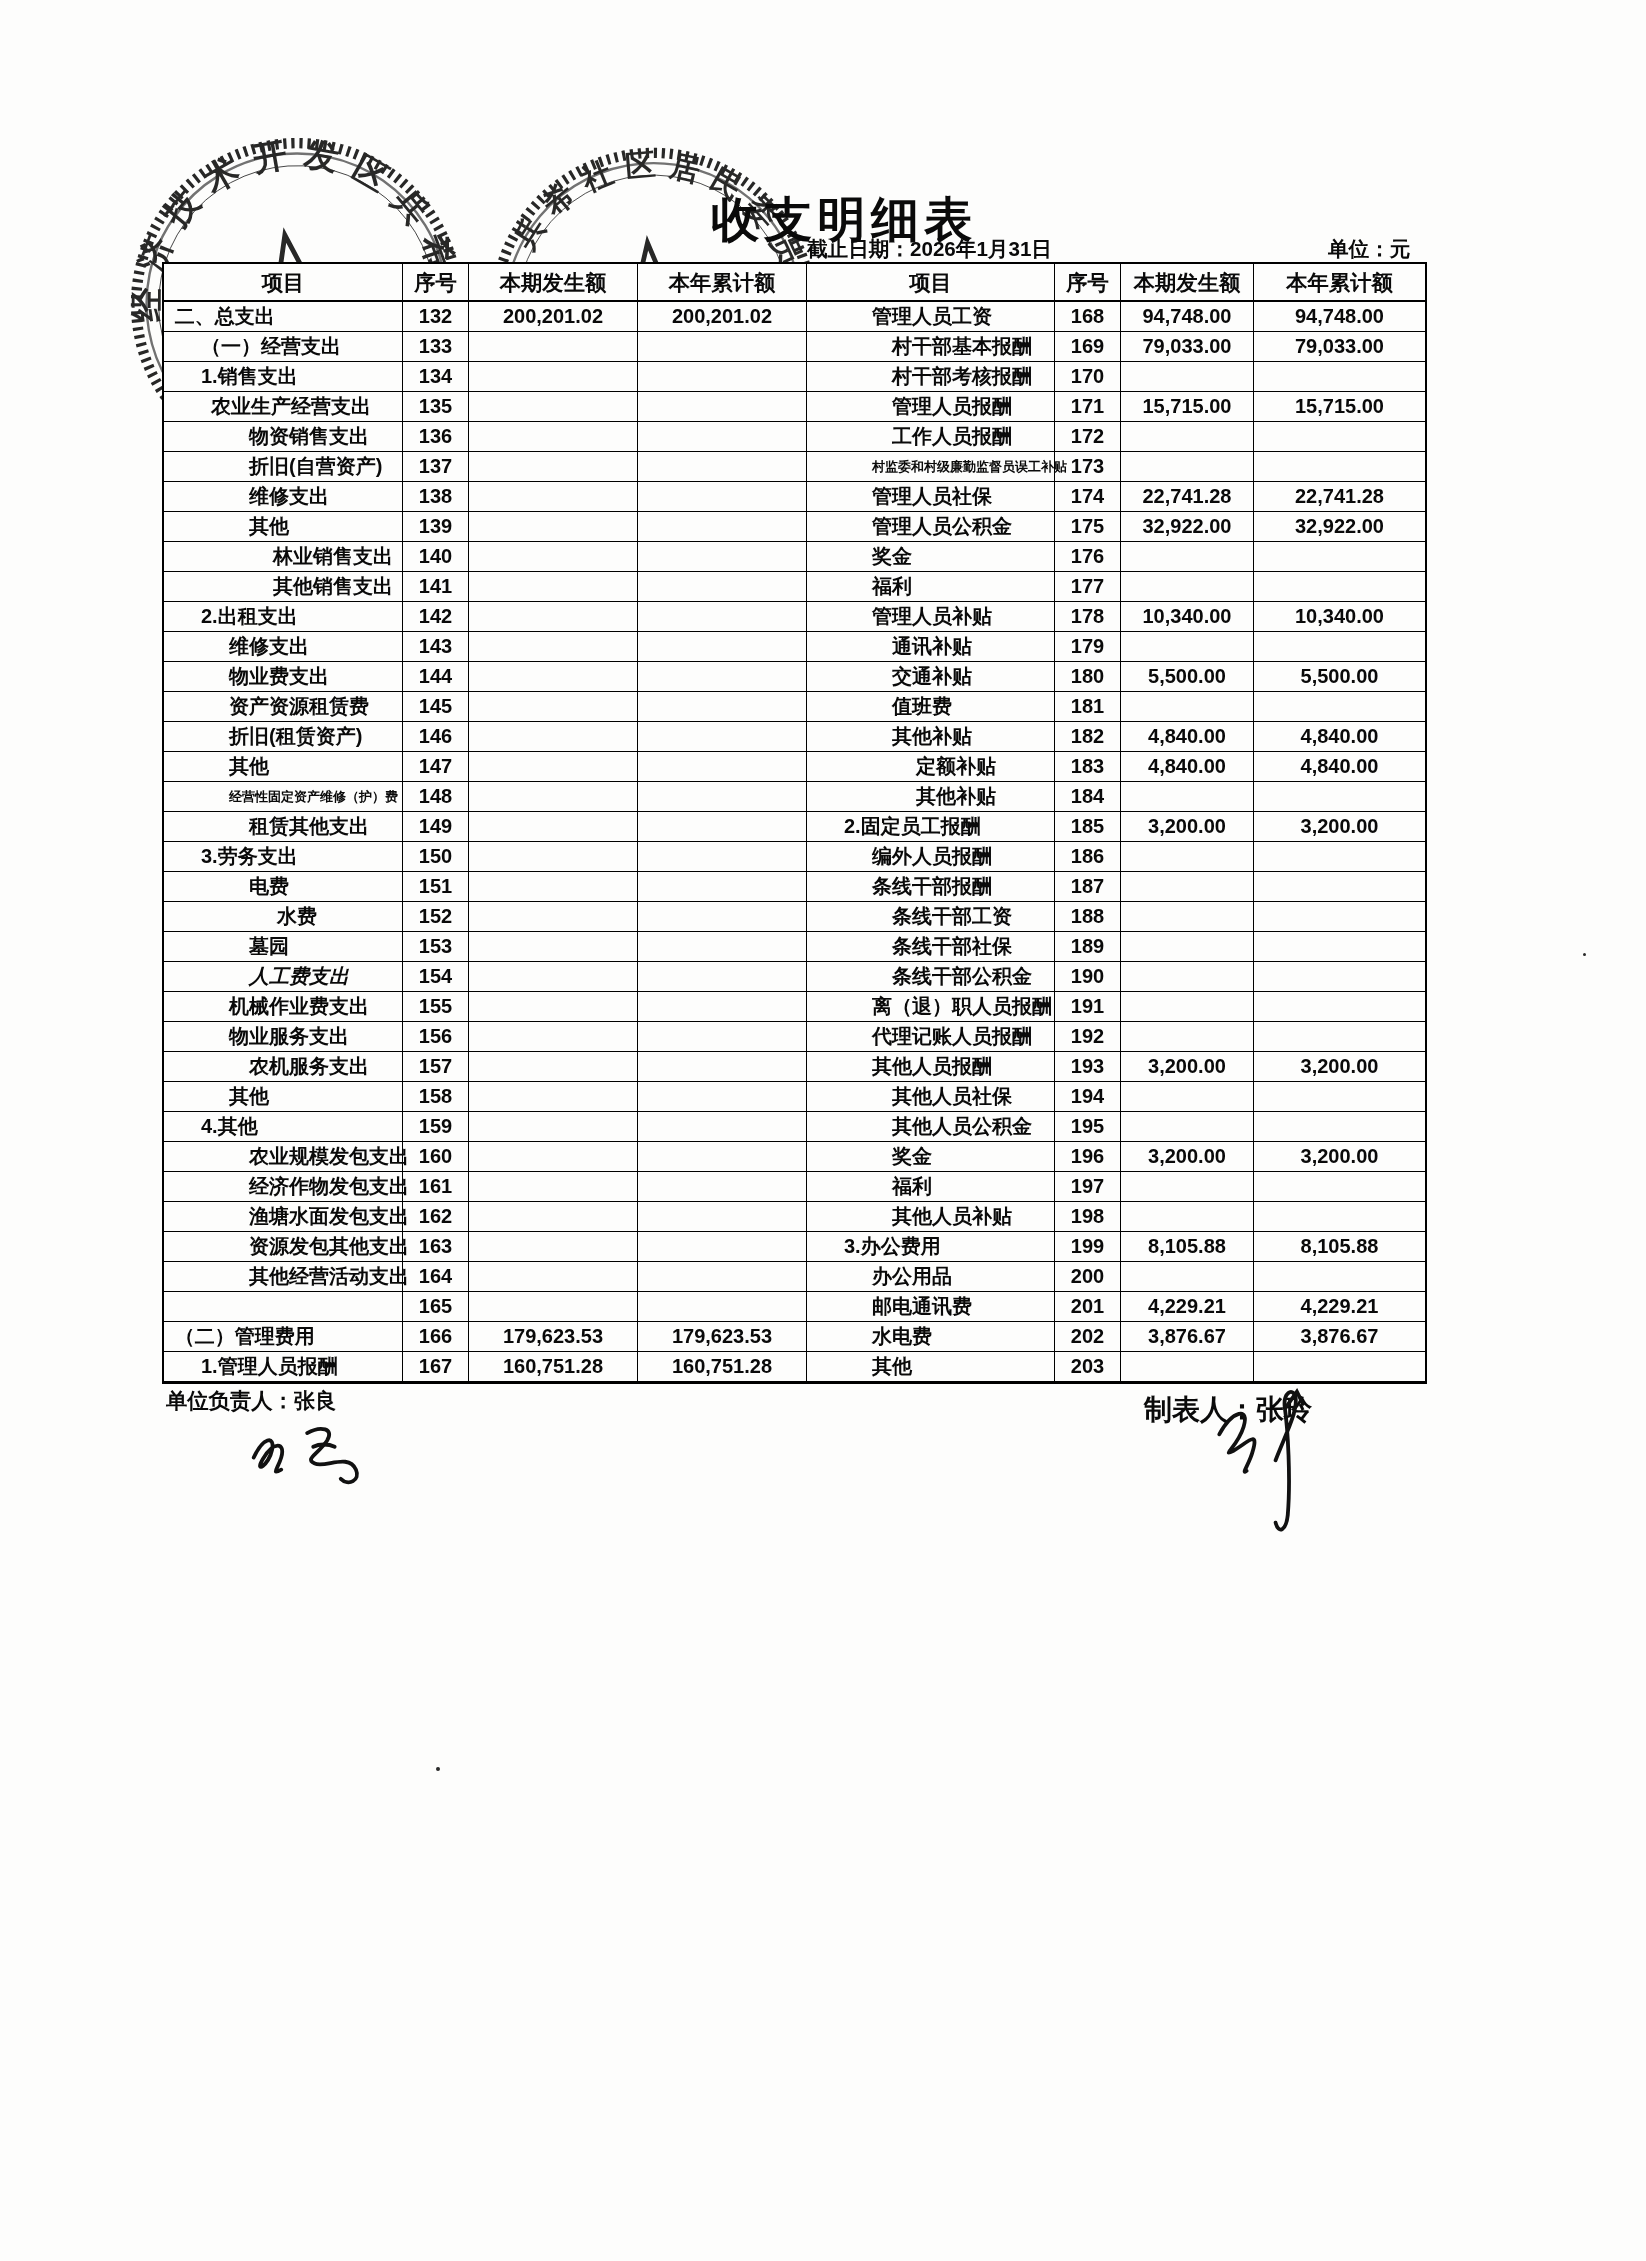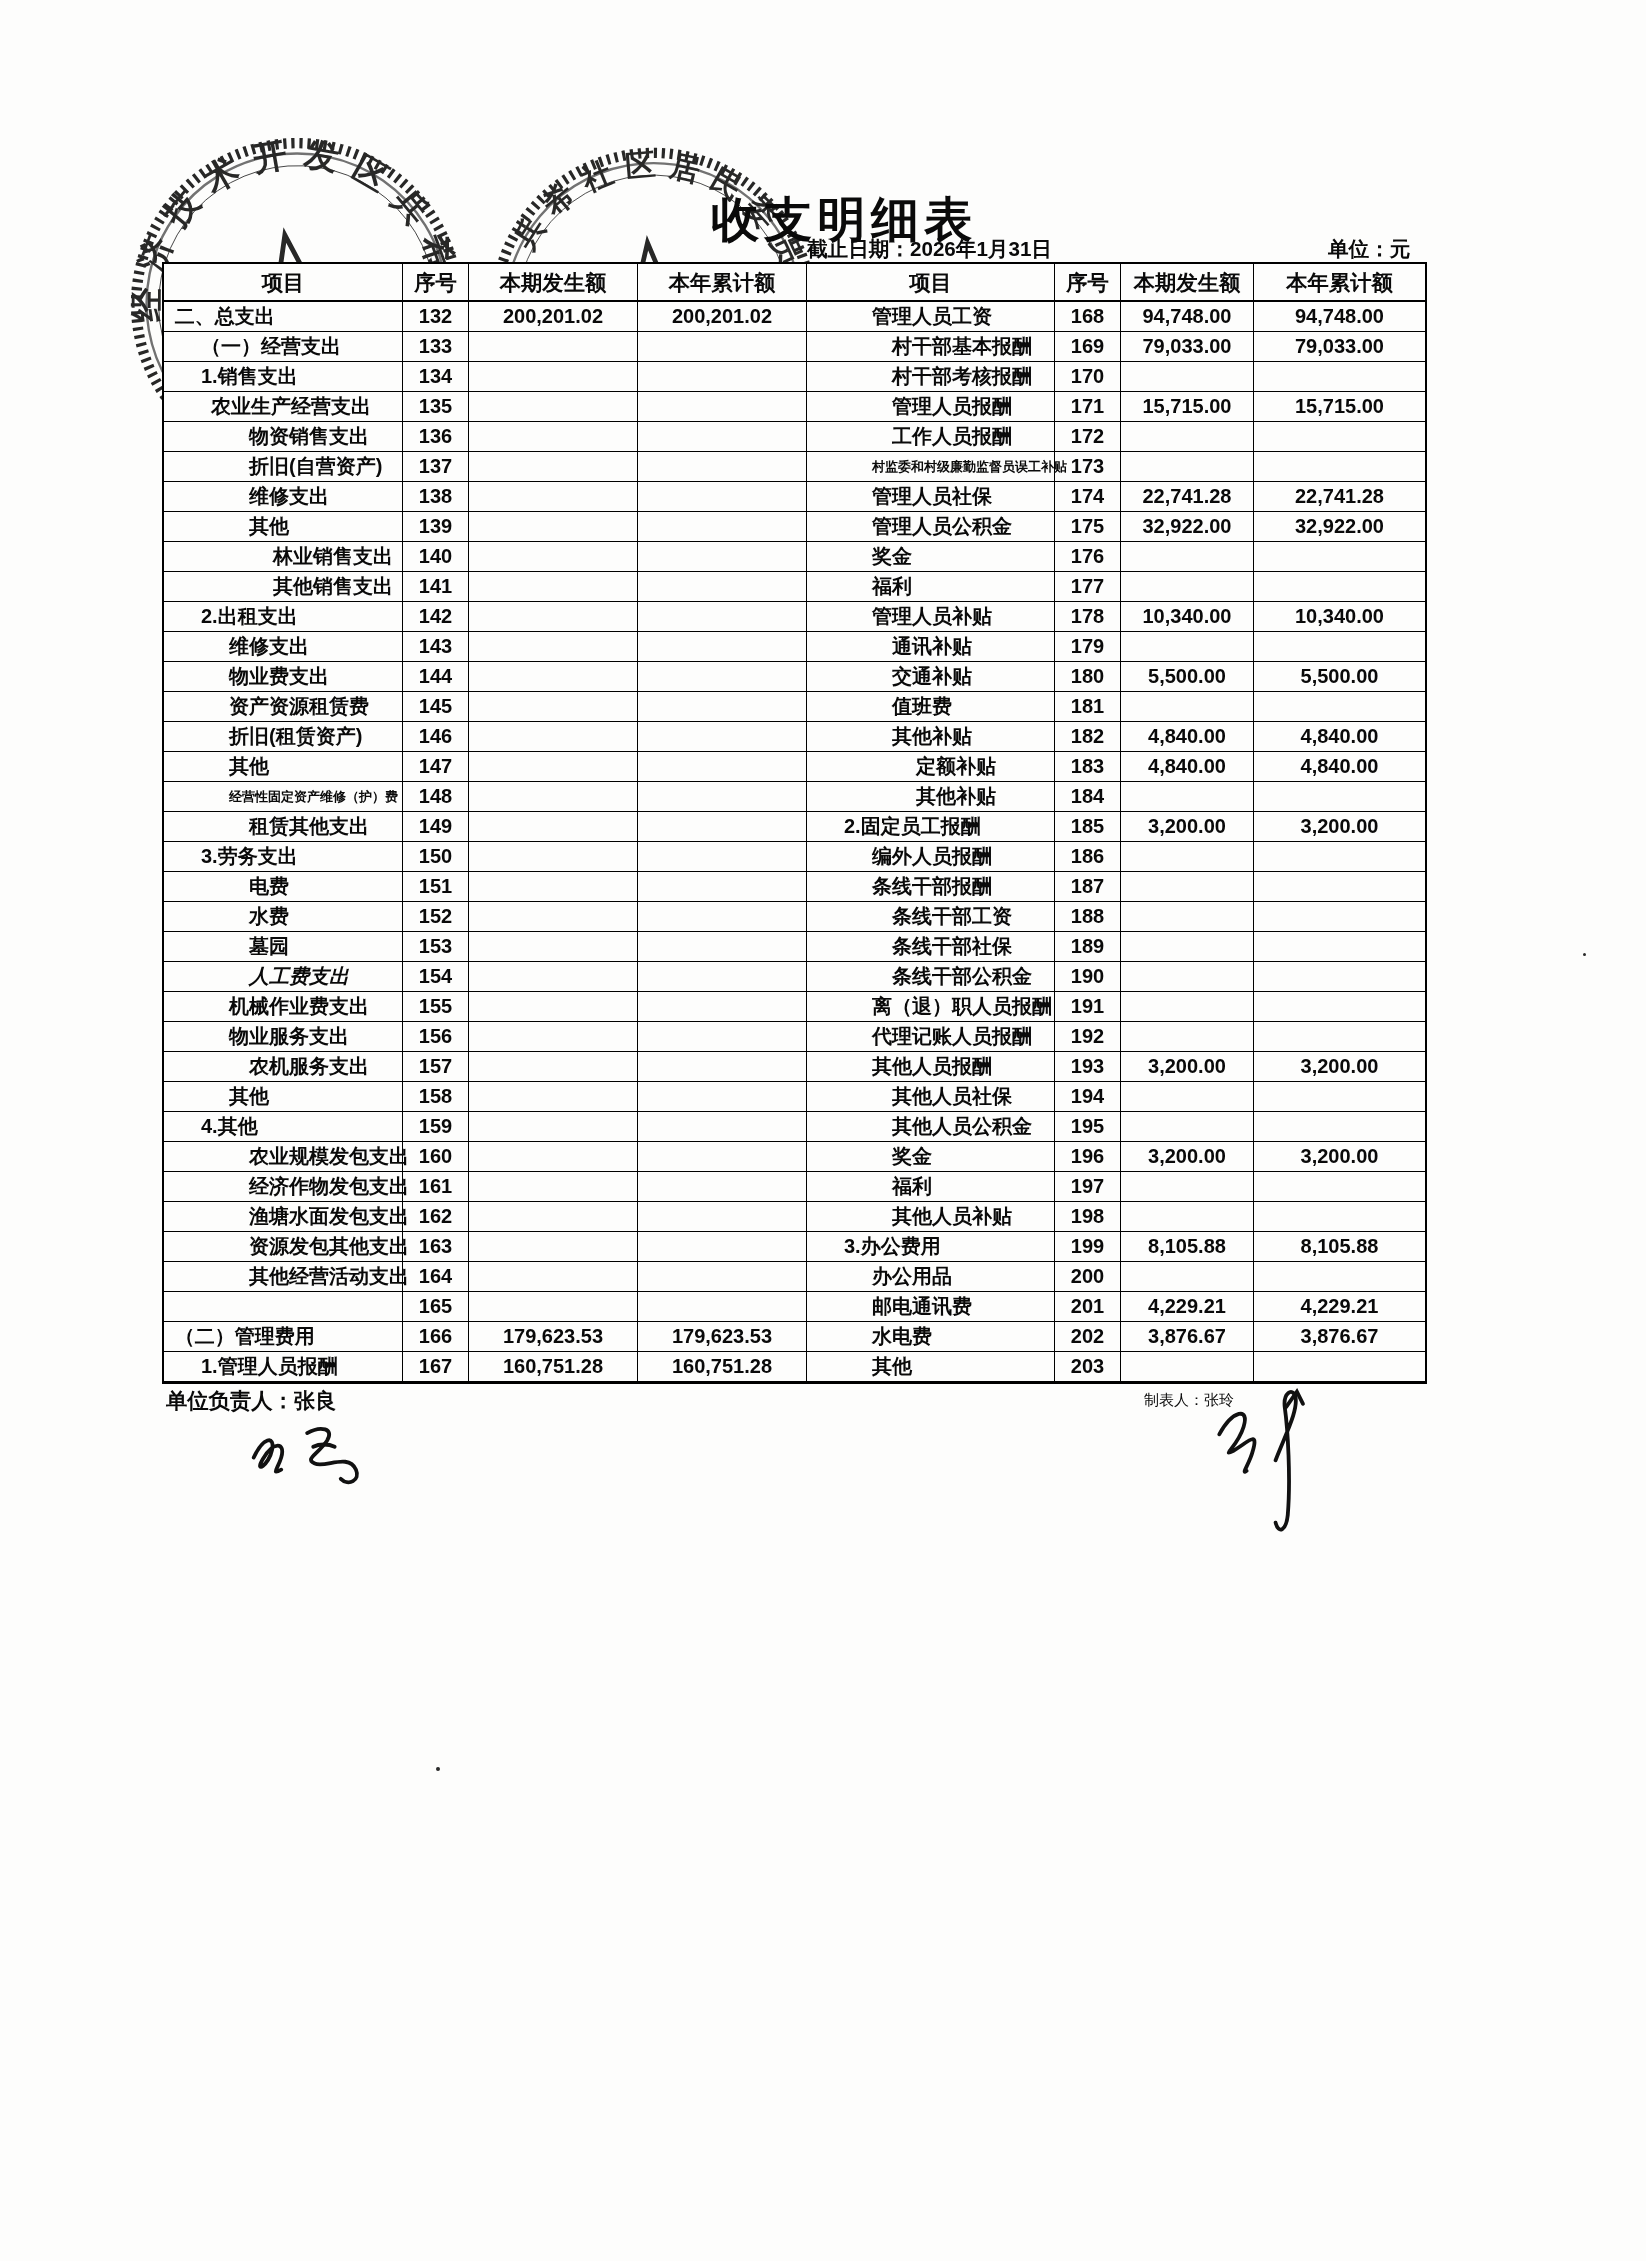--- a/index.html
+++ b/index.html
@@ -48,21 +48,21 @@
   .cell.item{font-size:20px;font-weight:600;}
   .cell.item.small{font-size:13px;font-weight:700;}
   .cell.seq{justify-content:center;font-size:20px;font-weight:600;}
   .cell.amt{justify-content:center;font-size:20px;font-weight:600;}
   .footer-left{
     position:absolute;left:166px;top:1386px;
     font-size:21.3px;font-weight:700;white-space:nowrap;
   }
   .footer-right{
     position:absolute;left:1144px;top:1391px;
-    font-size:15px;font-weight:400;white-space:nowrap;
+    font-size:28px;font-weight:700;white-space:nowrap;
   }
   .stamp{position:absolute;opacity:.92;}
   .stamp-left{left:120px;top:127px;width:354px;height:354px;transform:rotate(-10deg);}
   .stamp-right{left:479px;top:137px;width:349px;height:349px;transform:rotate(-5deg);}
   .sig{position:absolute;}
   .sig-left{left:240px;top:1407px;}
   .sig-right{left:1201px;top:1384px;}
   .noise-dot{position:absolute;background:#2a2a2a;border-radius:50%;}
   .dot1{left:436px;top:1767px;width:3.8px;height:3.8px;}
   .dot2{left:1583px;top:953px;width:3px;height:3px;}
@@ -270,21 +270,21 @@
       <div class="cell amt c6"></div>
       <div class="cell amt c7"></div>
       <div class="cell item c0" style="padding-left: 85px;">电费</div>
       <div class="cell seq c1">151</div>
       <div class="cell amt c2"></div>
       <div class="cell amt c3"></div>
       <div class="cell item c4" style="padding-left: 65px;">条线干部报酬</div>
       <div class="cell seq c5">187</div>
       <div class="cell amt c6"></div>
       <div class="cell amt c7"></div>
-      <div class="cell item c0" style="padding-left: 85px;">水费</div>
+      <div class="cell item c0" style="padding-left: 113px;">水费</div>
       <div class="cell seq c1">152</div>
       <div class="cell amt c2"></div>
       <div class="cell amt c3"></div>
       <div class="cell item c4" style="padding-left: 85px;">条线干部工资</div>
       <div class="cell seq c5">188</div>
       <div class="cell amt c6"></div>
       <div class="cell amt c7"></div>
       <div class="cell item c0" style="padding-left: 85px;">墓园</div>
       <div class="cell seq c1">153</div>
       <div class="cell amt c2"></div>

